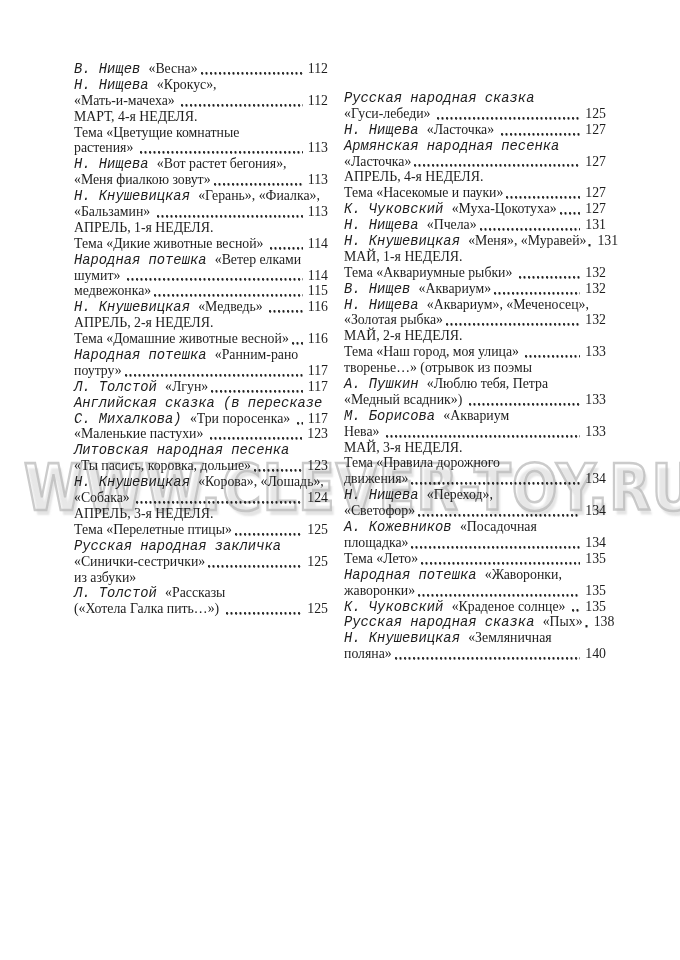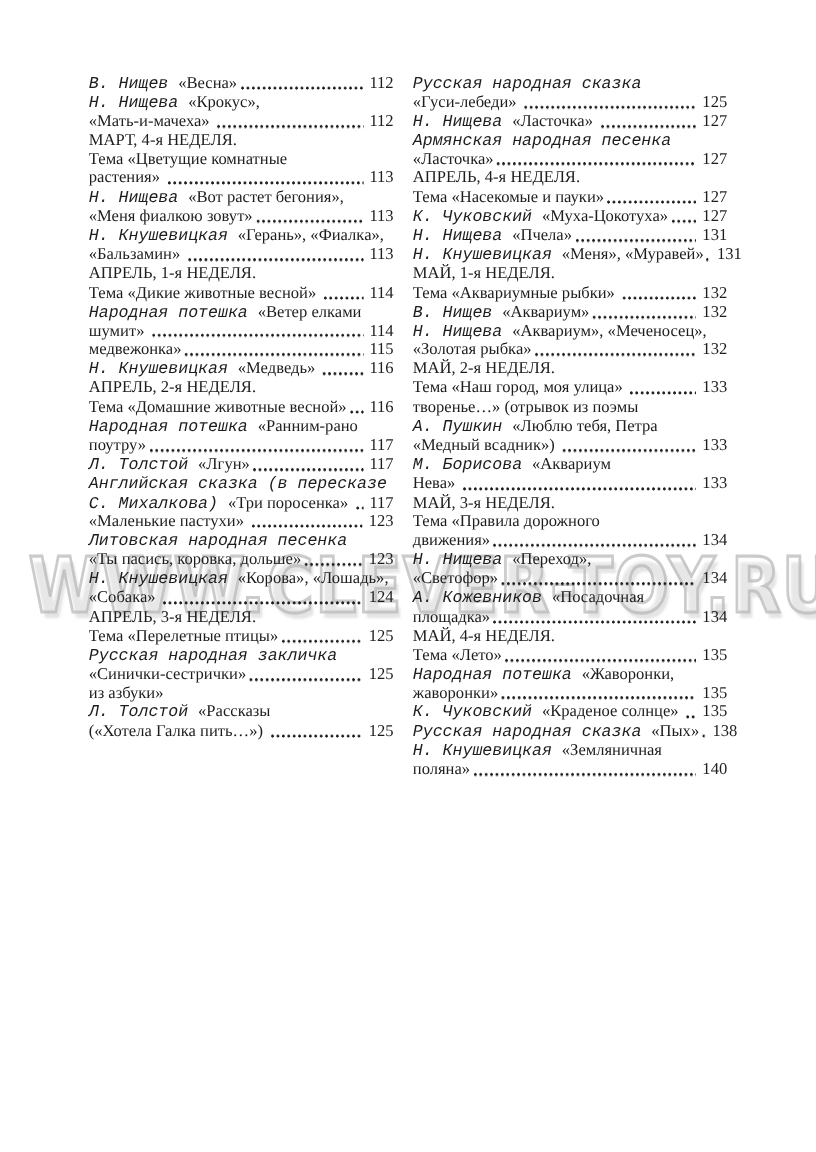--- a/index.html
+++ b/index.html
@@ -33,21 +33,21 @@
   .toc {
     position: absolute;
     left: 74px;
     top: 61px;
     display: flex;
     gap: 16px;
     z-index: 1;
   }
   .col { display: block; }
   .col-left  { width: 254px; }
-  .col-right { width: 262px; }
+  .col-right { width: 262px; margin-top: 29px; }
   .line {
     display: flex;
     align-items: baseline;
     height: 15.9px;
     font-size: 13.8px;
     color: #1d1d1d;
     white-space: pre;
   }
   .line .txt { flex: 0 0 auto; white-space: pre; }
   .line .txt i { font-style: italic; font-family: Liberation Mono, monospace; }
@@ -129,21 +129,20 @@
         <div class="line"><span class="txt"><span>«Медный всадник») </span></span><span class="dots"></span><span class="pg">133</span></div>
         <div class="line"><span class="txt"><i>М. Борисова </i><span>«Аквариум</span></span></div>
         <div class="line"><span class="txt"><span>Нева» </span></span><span class="dots"></span><span class="pg">133</span></div>
         <div class="line"><span class="txt"><span>МАЙ, 3-я НЕДЕЛЯ.</span></span></div>
         <div class="line"><span class="txt"><span>Тема «Правила дорожного</span></span></div>
         <div class="line"><span class="txt"><span>движения»</span></span><span class="dots"></span><span class="pg">134</span></div>
         <div class="line"><span class="txt"><i>Н. Нищева </i><span>«Переход»,</span></span></div>
         <div class="line"><span class="txt"><span>«Светофор»</span></span><span class="dots"></span><span class="pg">134</span></div>
         <div class="line"><span class="txt"><i>А. Кожевников </i><span>«Посадочная</span></span></div>
         <div class="line"><span class="txt"><span>площадка»</span></span><span class="dots"></span><span class="pg">134</span></div>
-        <div class="line"><span class="txt"><span>МАЙ, 4-я НЕДЕЛЯ.</span></span></div>
         <div class="line"><span class="txt"><span>Тема «Лето»</span></span><span class="dots"></span><span class="pg">135</span></div>
         <div class="line"><span class="txt"><i>Народная потешка </i><span>«Жаворонки,</span></span></div>
         <div class="line"><span class="txt"><span>жаворонки»</span></span><span class="dots"></span><span class="pg">135</span></div>
         <div class="line"><span class="txt"><i>К. Чуковский </i><span>«Краденое солнце» </span></span><span class="dots"></span><span class="pg">135</span></div>
         <div class="line"><span class="txt"><i>Русская народная сказка </i><span>«Пых»</span></span><span class="dots"></span><span class="pg">138</span></div>
         <div class="line"><span class="txt"><i>Н. Кнушевицкая </i><span>«Земляничная</span></span></div>
         <div class="line"><span class="txt"><span>поляна»</span></span><span class="dots"></span><span class="pg">140</span></div>
       </div>
   </div>
 </div>

